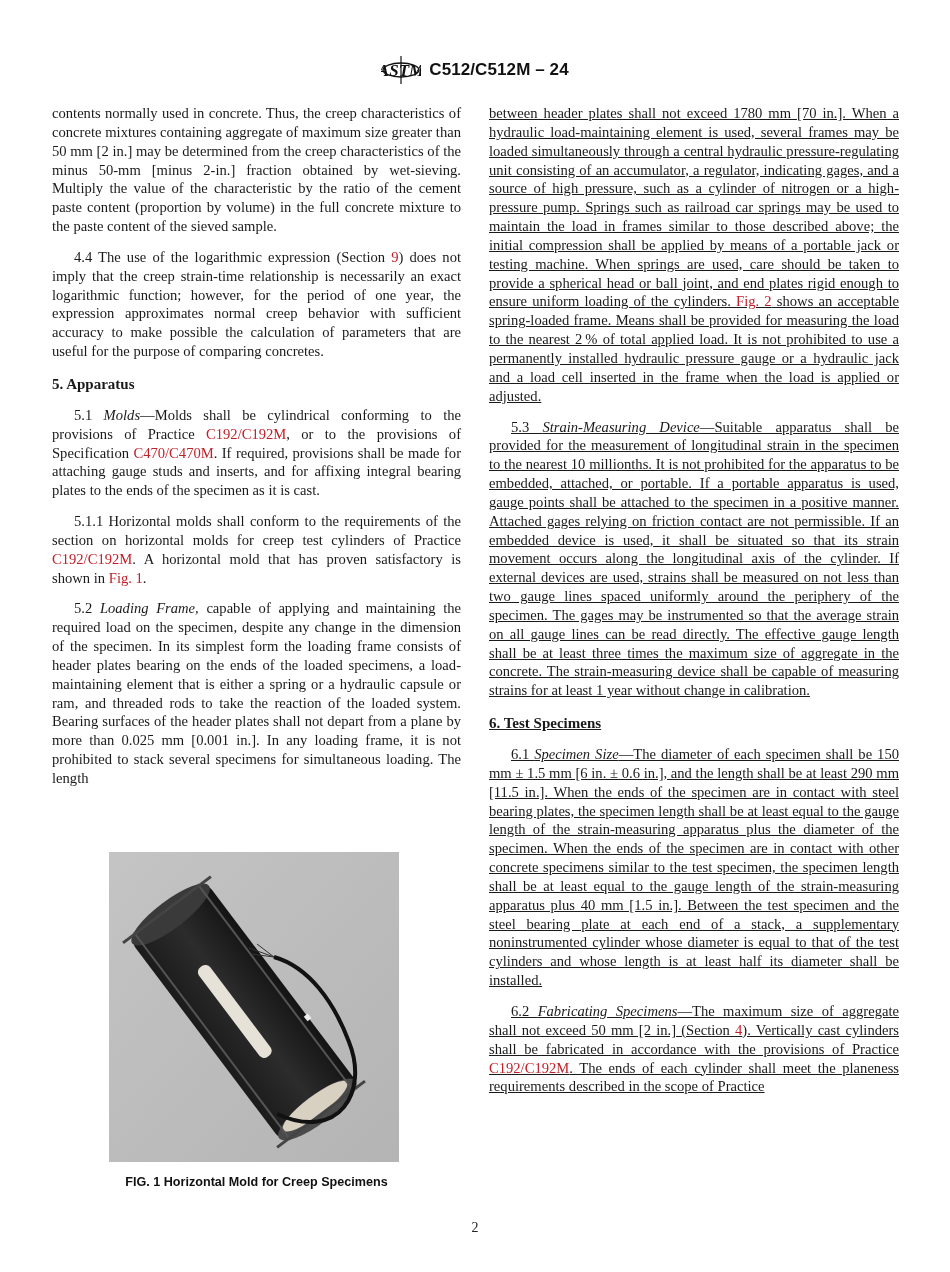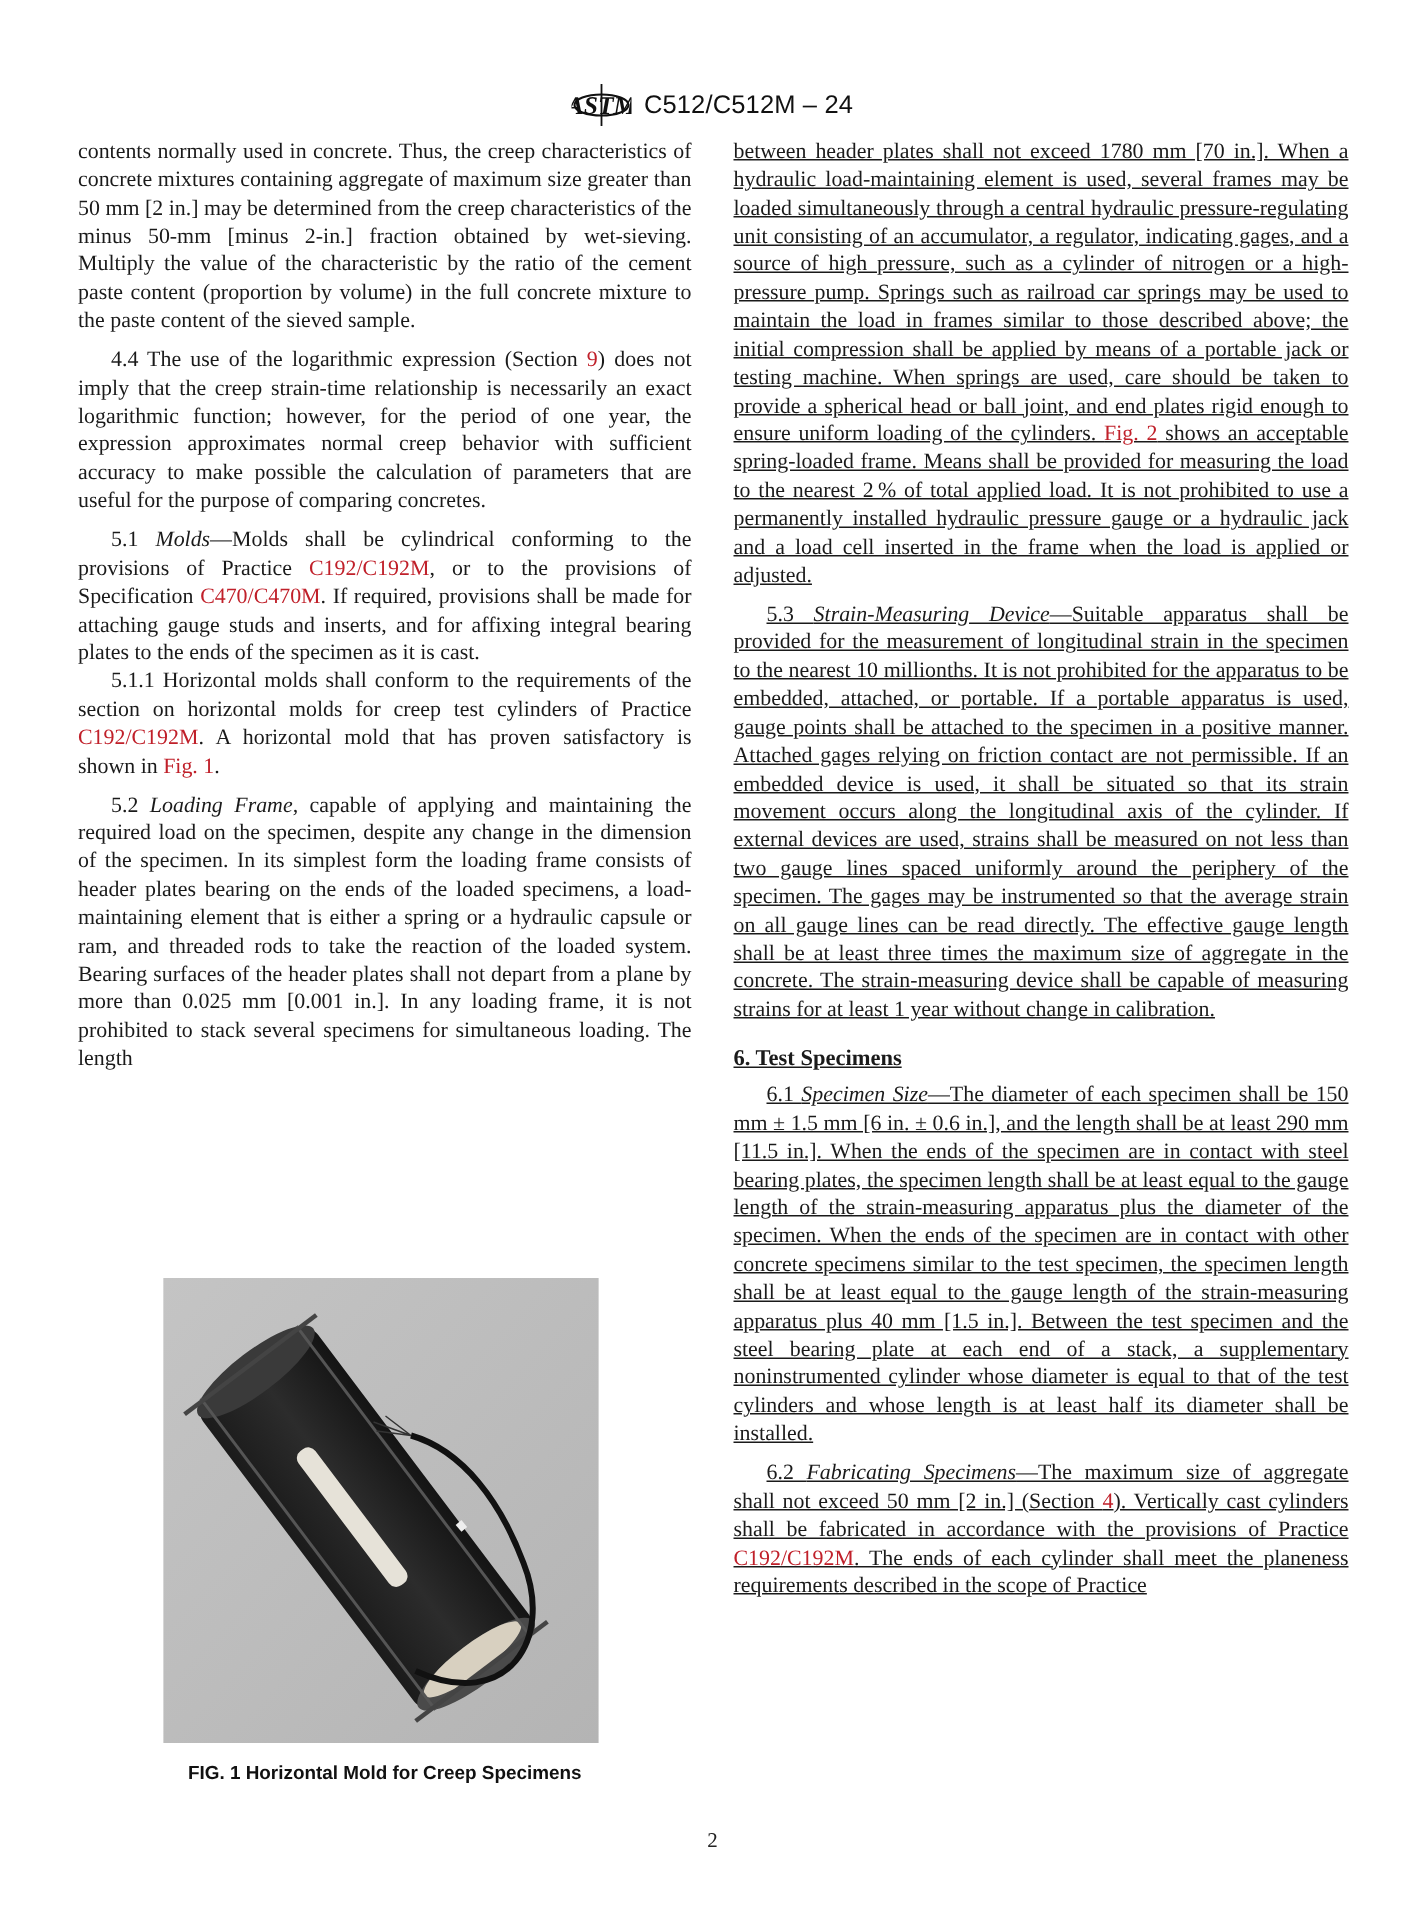--- a/index.html
+++ b/index.html
@@ -1,27 +1,27 @@
 <!DOCTYPE html>
 <html><head>
 <meta charset="utf-8">
 <style>
   html, body { margin: 0; padding: 0; background: #ffffff; }
   body { width: 950px; height: 1272px; position: relative; overflow: hidden; color: #1a1a1a; }
   .page { position: absolute; left: 0; top: 0; width: 950px; height: 1158px; }
 
   .header { position: absolute; top: 52px; left: 0; width: 950px; height: 36px; display: flex; justify-content: center; align-items: center; gap: 8px; }
   .logo { width: 40px; height: 30px; }
-  .doc-id { font-family: "Liberation Sans", sans-serif; font-weight: normal; font-size: 17px; color: #111; letter-spacing: 0.1px; }
+  .doc-id { font-family: "Liberation Sans", sans-serif; font-weight: bold; font-size: 17px; color: #111; letter-spacing: 0.1px; }
 
   .col { position: absolute; top: 92px; font-family: "Liberation Serif", serif; font-size: 14.6px; line-height: 18.85px; text-align: justify; }
   .col-left { left: 52px; width: 409px; }
   .col-right { left: 489px; width: 410px; text-decoration: underline; }
 
-  .para { margin: 0 0 7px 0; text-indent: 22px; }
+  .para { margin: 12px 0 7px 0; text-indent: 22px; }
   .para.noindent { text-indent: 0; }
   .para.tight { margin-bottom: 0; }
   .section-head { font-weight: bold; font-size: 15px; margin: 14px 0 5px 0; }
   .link { color: #c0202a; }
   em { font-style: italic; }
 
   .note { font-size: 11.6px; line-height: 15.3px; text-indent: 22px; margin: 14px 0 10px 0; text-align: justify; }
   .note .smallcaps { font-variant: small-caps; }
 
   .figure { position: absolute; left: 109px; top: 852px; width: 290px; height: 310px; background: #bdbdbd; }
@@ -43,20 +43,21 @@
     </svg>
     <span class="doc-id">C512/C512M – 24</span>
   </div>
 
   <div class="col col-left">
     <p class="para noindent">contents normally used in concrete. Thus, the creep characteristics of concrete mixtures containing aggregate of maximum size greater than 50 mm [2 in.] may be determined from the creep characteristics of the minus 50-mm [minus 2-in.] fraction obtained by wet-sieving. Multiply the value of the characteristic by the ratio of the cement paste content (proportion by volume) in the full concrete mixture to the paste content of the sieved sample.</p>
 
     <p class="para"><span>4.4 The use of the logarithmic expression (Section </span><span class="link">9</span><span>) does not imply that the creep strain-time relationship is necessarily an exact logarithmic function; however, for the period of one year, the expression approximates normal creep behavior with sufficient accuracy to make possible the calculation of parameters that are useful for the purpose of comparing concretes.</span></p>
 
 
+    <div class="section-head">5. Apparatus</div>
 
     <p class="para tight"><span>5.1 </span><em>Molds</em><span>—Molds shall be cylindrical conforming to the provisions of Practice </span><span class="link">C192/C192M</span><span>, or to the provisions of Specification </span><span class="link">C470/C470M</span><span>. If required, provisions shall be made for attaching gauge studs and inserts, and for affixing integral bearing plates to the ends of the specimen as it is cast.</span></p>
 
     <p class="para"><span>5.1.1 Horizontal molds shall conform to the requirements of the section on horizontal molds for creep test cylinders of Practice </span><span class="link">C192/C192M</span><span>. A horizontal mold that has proven satisfactory is shown in </span><span class="link">Fig. 1</span><span>.</span></p>
 
     <p class="para"><span>5.2 </span><em>Loading Frame,</em><span> capable of applying and maintaining the required load on the specimen, despite any change in the dimension of the specimen. In its simplest form the loading frame consists of header plates bearing on the ends of the loaded specimens, a load-maintaining element that is either a spring or a hydraulic capsule or ram, and threaded rods to take the reaction of the loaded system. Bearing surfaces of the header plates shall not depart from a plane by more than 0.025 mm [0.001 in.]. In any loading frame, it is not prohibited to stack several specimens for simultaneous loading. The length</span></p>
   </div>
 
   <div class="figure">
     <svg width="290" height="310" viewBox="0 0 290 310">

